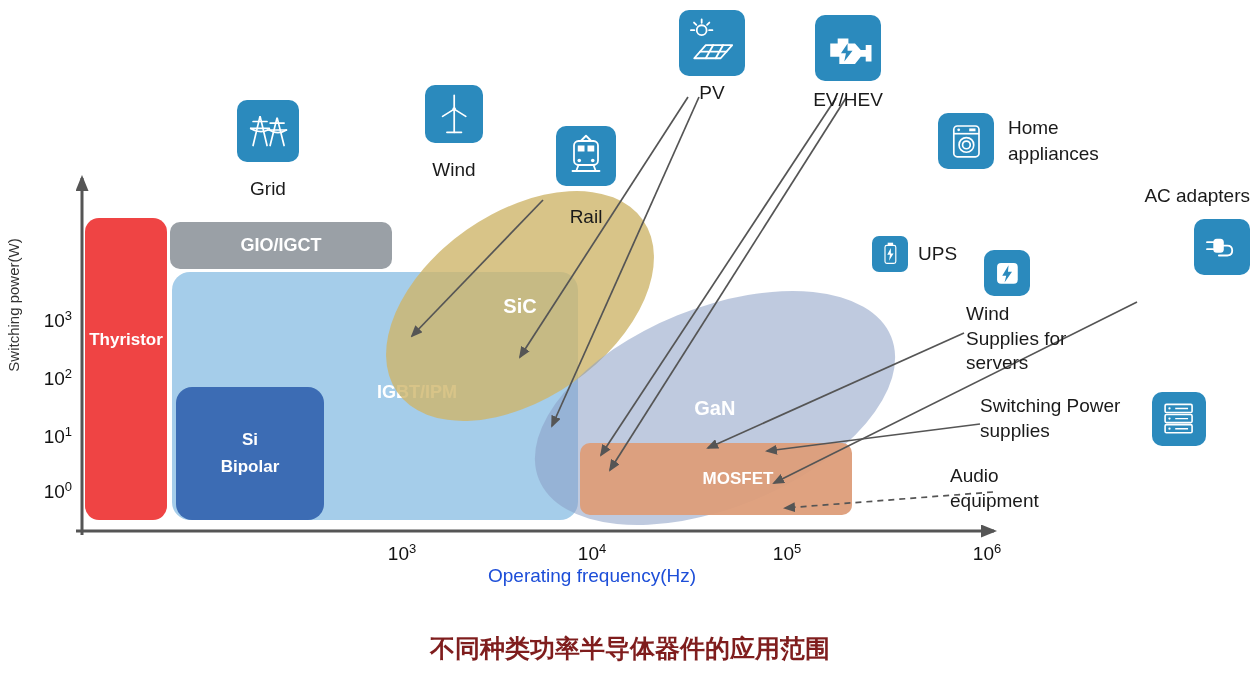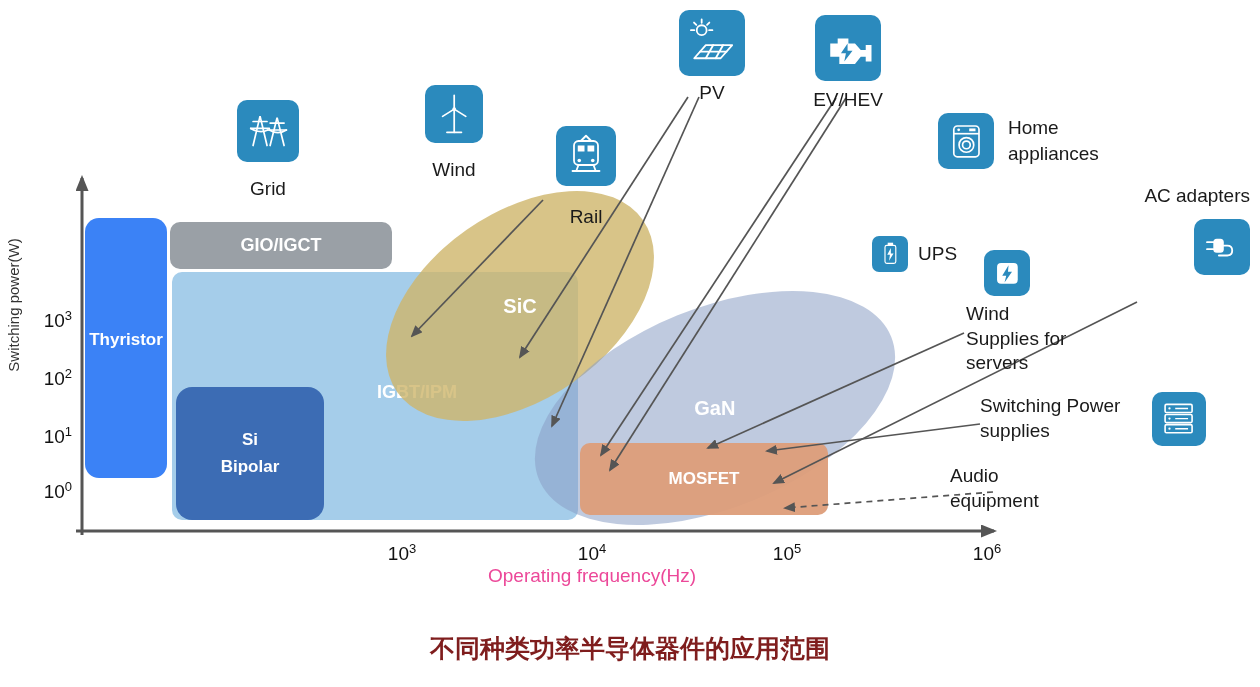--- a/index.html
+++ b/index.html
@@ -1,42 +1,42 @@
 <!DOCTYPE html>
 <html><head>
 <meta charset="utf-8">
 <style>
   html,body{margin:0;padding:0;background:#fff;font-family:"Liberation Sans","DejaVu Sans",sans-serif;}
   .stage{position:relative;width:1260px;height:687px;background:#fff;overflow:hidden;}
 
   
   .region{position:absolute;color:#fff;font-weight:bold;}
   .rlabel{color:#fff;font-weight:bold;}
-  #region-thyristor{left:85px;top:218px;width:82px;height:260px;background:#3b82f6;border-radius:14px;}
+  #region-thyristor{left:85px;top:218px;width:82px;height:302px;background:#ef4444;border-radius:14px;}
   #region-thyristor .rlabel{display:block;text-align:center;margin-top:112px;font-size:17px;}
   #region-gio{left:170px;top:222px;width:222px;height:47px;background:#9aa0a6;border-radius:10px;display:flex;align-items:center;justify-content:center;font-size:18px;}
-  #region-igbt{left:172px;top:272px;width:406px;height:248px;background:#a5cdea;border-radius:10px;}
+  #region-igbt{left:172px;top:272px;width:406px;height:248px;background:#a5cdea;border-radius:18px;}
   #region-igbt .rlabel{position:absolute;left:185px;top:110px;width:120px;text-align:center;font-size:18px;}
   #region-sibipolar{left:176px;top:387px;width:148px;height:133px;background:#3c6cb4;border-radius:16px;display:flex;align-items:center;justify-content:center;}
   #region-sibipolar .rlabel{width:72px;text-align:center;font-size:17px;line-height:1.55;}
   #region-sic{left:370px;top:213px;width:300px;height:186px;background:rgba(206,181,106,0.80);border-radius:50%;transform:rotate(-35deg);display:flex;align-items:center;justify-content:center;}
   #region-sic .rlabel{transform:rotate(35deg);font-size:20px;}
   #region-gan{left:525px;top:308px;width:380px;height:200px;background:rgba(139,158,196,0.55);border-radius:50%;display:flex;align-items:center;justify-content:center;transform:rotate(-22deg);}
   #region-gan .rlabel{transform:rotate(22deg);font-size:20px;}
-  #region-mosfet{left:580px;top:443px;width:248px;height:72px;background:rgba(221,157,121,0.95);border-radius:10px;display:flex;align-items:center;justify-content:center;font-size:17px;color:#fdf3ea;}
+  #region-mosfet{left:580px;top:443px;width:228px;height:72px;background:rgba(221,157,121,0.95);border-radius:10px;display:flex;align-items:center;justify-content:center;font-size:17px;color:#fdf3ea;padding-left:44px;}
 
   
   svg.overlay{position:absolute;left:0;top:0;z-index:5;pointer-events:none;}
 
   
   .tick{position:absolute;font-size:19px;color:#111;z-index:6;}
   .tick sup{font-size:13px;}
   .ytick{left:26px;width:46px;text-align:right;}
   .xtick{top:541px;width:60px;text-align:center;}
-  .axis-title{position:absolute;color:#ec4899;z-index:6;}
+  .axis-title{position:absolute;color:#1d4ed8;z-index:6;}
   #y-axis-title{left:-95px;top:295px;width:220px;height:20px;text-align:center;font-size:15px;color:#333;transform:rotate(-90deg);}
   #x-axis-title{left:402px;top:565px;width:380px;text-align:center;font-size:19px;}
 
   
   .app{position:absolute;color:#1a1a1a;font-size:19px;z-index:7;}
   .col{display:flex;flex-direction:column;align-items:center;}
   .row{display:flex;align-items:center;}
   .icon{background:#2b8abd;border-radius:10px;display:flex;align-items:center;justify-content:center;flex:0 0 auto;}
   .icon svg{width:80%;height:80%;}
   .alabel{color:#1a1a1a;}

